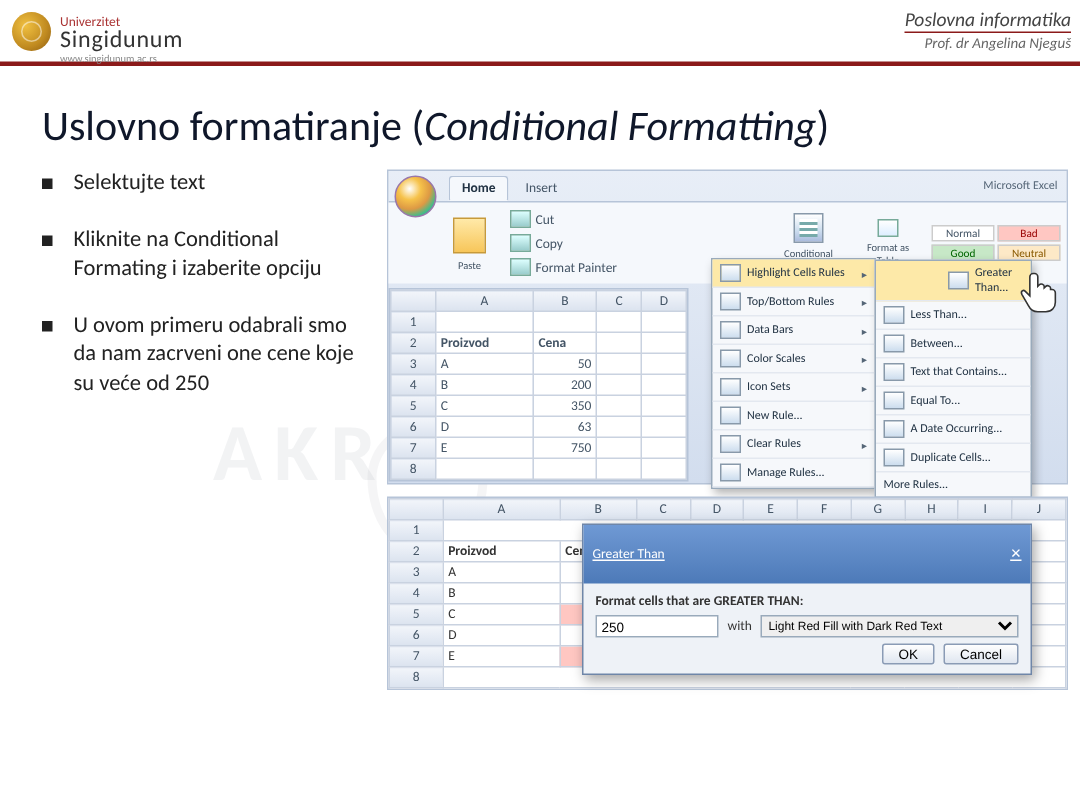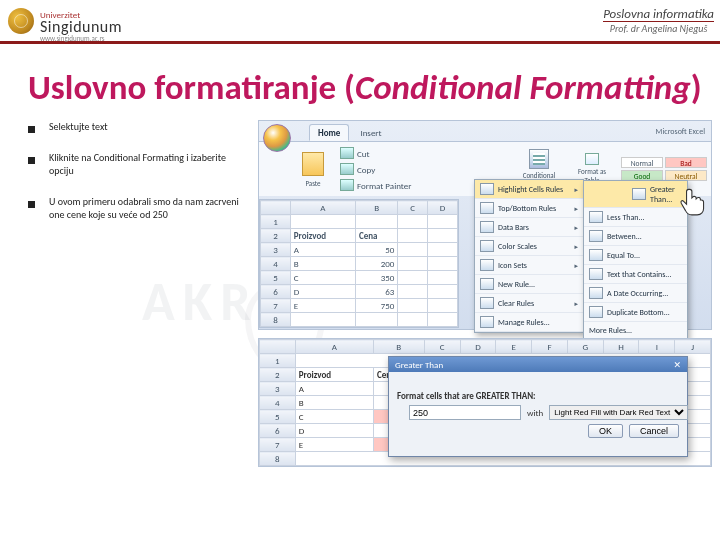--- a/index.html
+++ b/index.html
@@ -6,36 +6,36 @@
   body{width:720px;height:540px;font-family:"Calibri","Segoe UI",sans-serif;background:#fff;color:#333;overflow:hidden;position:relative;}
   
   .hdr{height:44px;border-bottom:3px solid #8b1a1a;display:flex;align-items:center;justify-content:space-between;padding:0 6px 0 8px;}
   .logo{display:flex;align-items:center;gap:6px;}
   .logo-mark{width:26px;height:26px;border-radius:50%;background:radial-gradient(circle at 35% 35%,#f0c040,#c08a20 60%,#8a5a10);position:relative;}
   .logo-mark:after{content:"";position:absolute;inset:6px;border-radius:50%;border:1px solid rgba(255,255,255,.5);}
   .logo-text{line-height:1;margin-top:11px;}
   .logo-text .t1{font-size:9px;color:#a33;}
   .logo-text .t2{font-size:16px;color:#333;font-weight:400;letter-spacing:.5px;}
   .logo-text .t3{font-size:7px;color:#888;}
-  .hdr-right{text-align:center;line-height:1.2;}
+  .hdr-right{text-align:right;line-height:1.2;}
   .hdr-right .c{font-size:13px;font-style:italic;color:#444;}
   .hdr-right .p{font-size:10px;font-style:italic;color:#666;border-top:1px solid #8b1a1a;padding-top:1px;}
   
-  .title{font-size:35px;font-weight:700;color:#be185d;padding:22px 0 12px 28px;}
+  .title{font-size:28px;font-weight:400;color:#0f172a;padding:22px 0 12px 28px;}
   .title em{font-style:italic;}
   
   .body{display:flex;gap:10px;padding:0 8px 0 28px;}
-  .bullets{width:220px;font-size:10px;color:#222;}
+  .bullets{width:220px;font-size:15px;color:#222;}
   .bullets li{list-style:none;display:flex;gap:14px;margin-bottom:18px;line-height:1.3;}
   .bullets .sq{flex:0 0 7px;height:7px;background:#222;margin-top:6px;}
   .shots{flex:1;display:flex;flex-direction:column;gap:8px;}
   
   .ribbon{border:1px solid #b6c4d8;background:linear-gradient(#e8eef7,#d2ddee);font-size:9px;color:#456;position:relative;}
   .office-btn{position:absolute;left:4px;top:3px;width:28px;height:28px;border-radius:50%;background:radial-gradient(circle at 35% 30%,#fff,#f6c24a 30%,#d94 55%,#4b8 75%,#36a 100%);border:1px solid #97a;}
-  .tabs{display:flex;gap:2px;padding:3px 0 0 50px;}
+  .tabs{display:flex;gap:2px;padding:3px 0 0 40px;}
   .tab{padding:2px 8px;border:1px solid transparent;border-radius:3px 3px 0 0;}
   .tab.active{background:#f5f8fc;border-color:#b6c4d8;border-bottom-color:#f5f8fc;color:#234;font-weight:600;}
   .rib-body{background:#f5f8fc;border-top:1px solid #b6c4d8;padding:4px 4px 4px 40px;display:flex;gap:10px;align-items:center;min-height:40px;}
   .grp{display:flex;flex-direction:column;gap:2px;}
   .btn{display:flex;align-items:center;gap:3px;padding:1px 3px;}
   .ic{width:14px;height:12px;border:1px solid #7a9;background:linear-gradient(#dff,#9cc);}
   .ic.paste{width:22px;height:24px;background:linear-gradient(#ffe9a8,#f7c65a);border-color:#c79a3a;}
   .ic.cf{width:20px;height:20px;background:linear-gradient(#fff,#cde 60%,#abd);border-color:#89a;position:relative;}
   .ic.cf:after{content:"";position:absolute;inset:3px;background:repeating-linear-gradient(0deg,#7aa,#7aa 2px,#fff 2px,#fff 4px);}
   .ic.tbl{background:linear-gradient(#fff,#def);}
@@ -59,22 +59,22 @@
   .sheet table{border-collapse:collapse;width:100%;}
   .sheet td,.sheet th{border:1px solid #c9d2e0;padding:1px 3px;height:13px;background:#fff;}
   .sheet th{background:linear-gradient(#f2f5fa,#dbe3ef);color:#456;font-weight:400;text-align:center;width:18px;}
   .sheet thead th{height:14px;}
   .sheet .colh{background:linear-gradient(#f2f5fa,#dbe3ef);text-align:center;}
   .sheet .hdrcell{font-weight:600;}
   .sheet td.num{text-align:right;}
   .sheet td.red{background:#ffc7c2;color:#8a0000;}
   
   .dlg{position:absolute;background:#eef2f7;border:1px solid #6f86a8;box-shadow:2px 3px 8px rgba(0,0,0,.35);font-size:9px;}
-  .dlg .tb{background:linear-gradient(#6f99d4,#4d7ab8);color:#fff;padding:2px 6px;font-size:9px;display:flex;justify-content:space-between;}
-  .dlg .inner{padding:18px 8px;}
+  .dlg .tb{background:linear-gradient(#6f99d4,#4d7ab8);color:#fff;padding:14px 6px;font-size:9px;display:flex;justify-content:space-between;text-decoration:underline;}
+  .dlg .inner{padding:6px 8px;}
   .dlg .row{display:flex;align-items:center;gap:6px;margin:4px 0;}
   .dlg input[type=text]{border:1px solid #9ab;padding:1px 3px;font-size:9px;height:15px;}
   .dlg select{border:1px solid #9ab;font-size:8px;height:15px;}
   .dlg .btns{text-align:right;margin-top:4px;}
   .dlg button{font-size:9px;padding:1px 10px;border:1px solid #8a9bb5;background:linear-gradient(#fefefe,#dfe6f0);border-radius:2px;margin-left:4px;}
   
   .wm{position:absolute;left:50%;top:56%;transform:translate(-50%,-50%);font-size:54px;font-weight:700;letter-spacing:8px;color:rgba(170,175,182,.15);z-index:-1;}
   .wm-crest{position:absolute;left:34%;top:52%;width:80px;height:90px;border:6px solid rgba(170,175,182,.12);border-radius:50% 50% 50% 50% / 42% 42% 58% 58%;z-index:-1;}
 </style>
 </head>
@@ -285,33 +285,33 @@
           <div class="mi">
               <span class="mic"></span>
               <span>Less Than...</span>
             </div>
           <div class="mi">
               <span class="mic"></span>
               <span>Between...</span>
             </div>
           <div class="mi">
               <span class="mic"></span>
+              <span>Text that Contains...</span>
+            </div>
+          <div class="mi">
+              <span class="mic"></span>
               <span>Equal To...</span>
             </div>
           <div class="mi">
               <span class="mic"></span>
-              <span>Text that Contains...</span>
-            </div>
-          <div class="mi">
-              <span class="mic"></span>
               <span>A Date Occurring...</span>
             </div>
           <div class="mi">
               <span class="mic"></span>
-              <span>Duplicate Bottom...</span>
+              <span>Duplicate Cells...</span>
             </div>
           <div class="mi">
               <span>More Rules...</span>
             </div>
         </div>
       </div>
 
       <svg class="hand" style="top:62px;left:418px;" viewBox="0 0 32 32">
           <path d="M12 6c1 0 2 1 2 2v6l1-1c1-1 3 0 3 1v1l1-1c1-1 3 0 3 1v1l1 0c1 0 2 1 2 2v6c0 3-2 6-6 6h-5c-3 0-5-2-6-4l-4-7c-1-2 1-3 2-2l3 3V8c0-1 1-2 2-2z" fill="#fff" stroke="#333" stroke-width="1"></path>
         </svg>
@@ -385,21 +385,21 @@
       </div>
 
       <div class="dlg" style="left:130px;top:18px;width:300px;">
         <div class="tb">
             <span>Greater Than</span>
             <span>✕</span>
           </div>
         <div class="inner">
           <div style="font-weight:600;">Format cells that are GREATER THAN:</div>
           <div class="row">
-            <input type="text" style="width: 112px; margin-left: 12px;" value="250">
+            <input type="text" style="width: 82px;" value="250">
             <span>with</span>
             <select style="flex:1;"><option>Light Red Fill with Dark Red Text</option></select>
           </div>
           <div class="btns">
             <button>OK</button>
             <button>Cancel</button>
           </div>
         </div>
       </div>
     </div>

